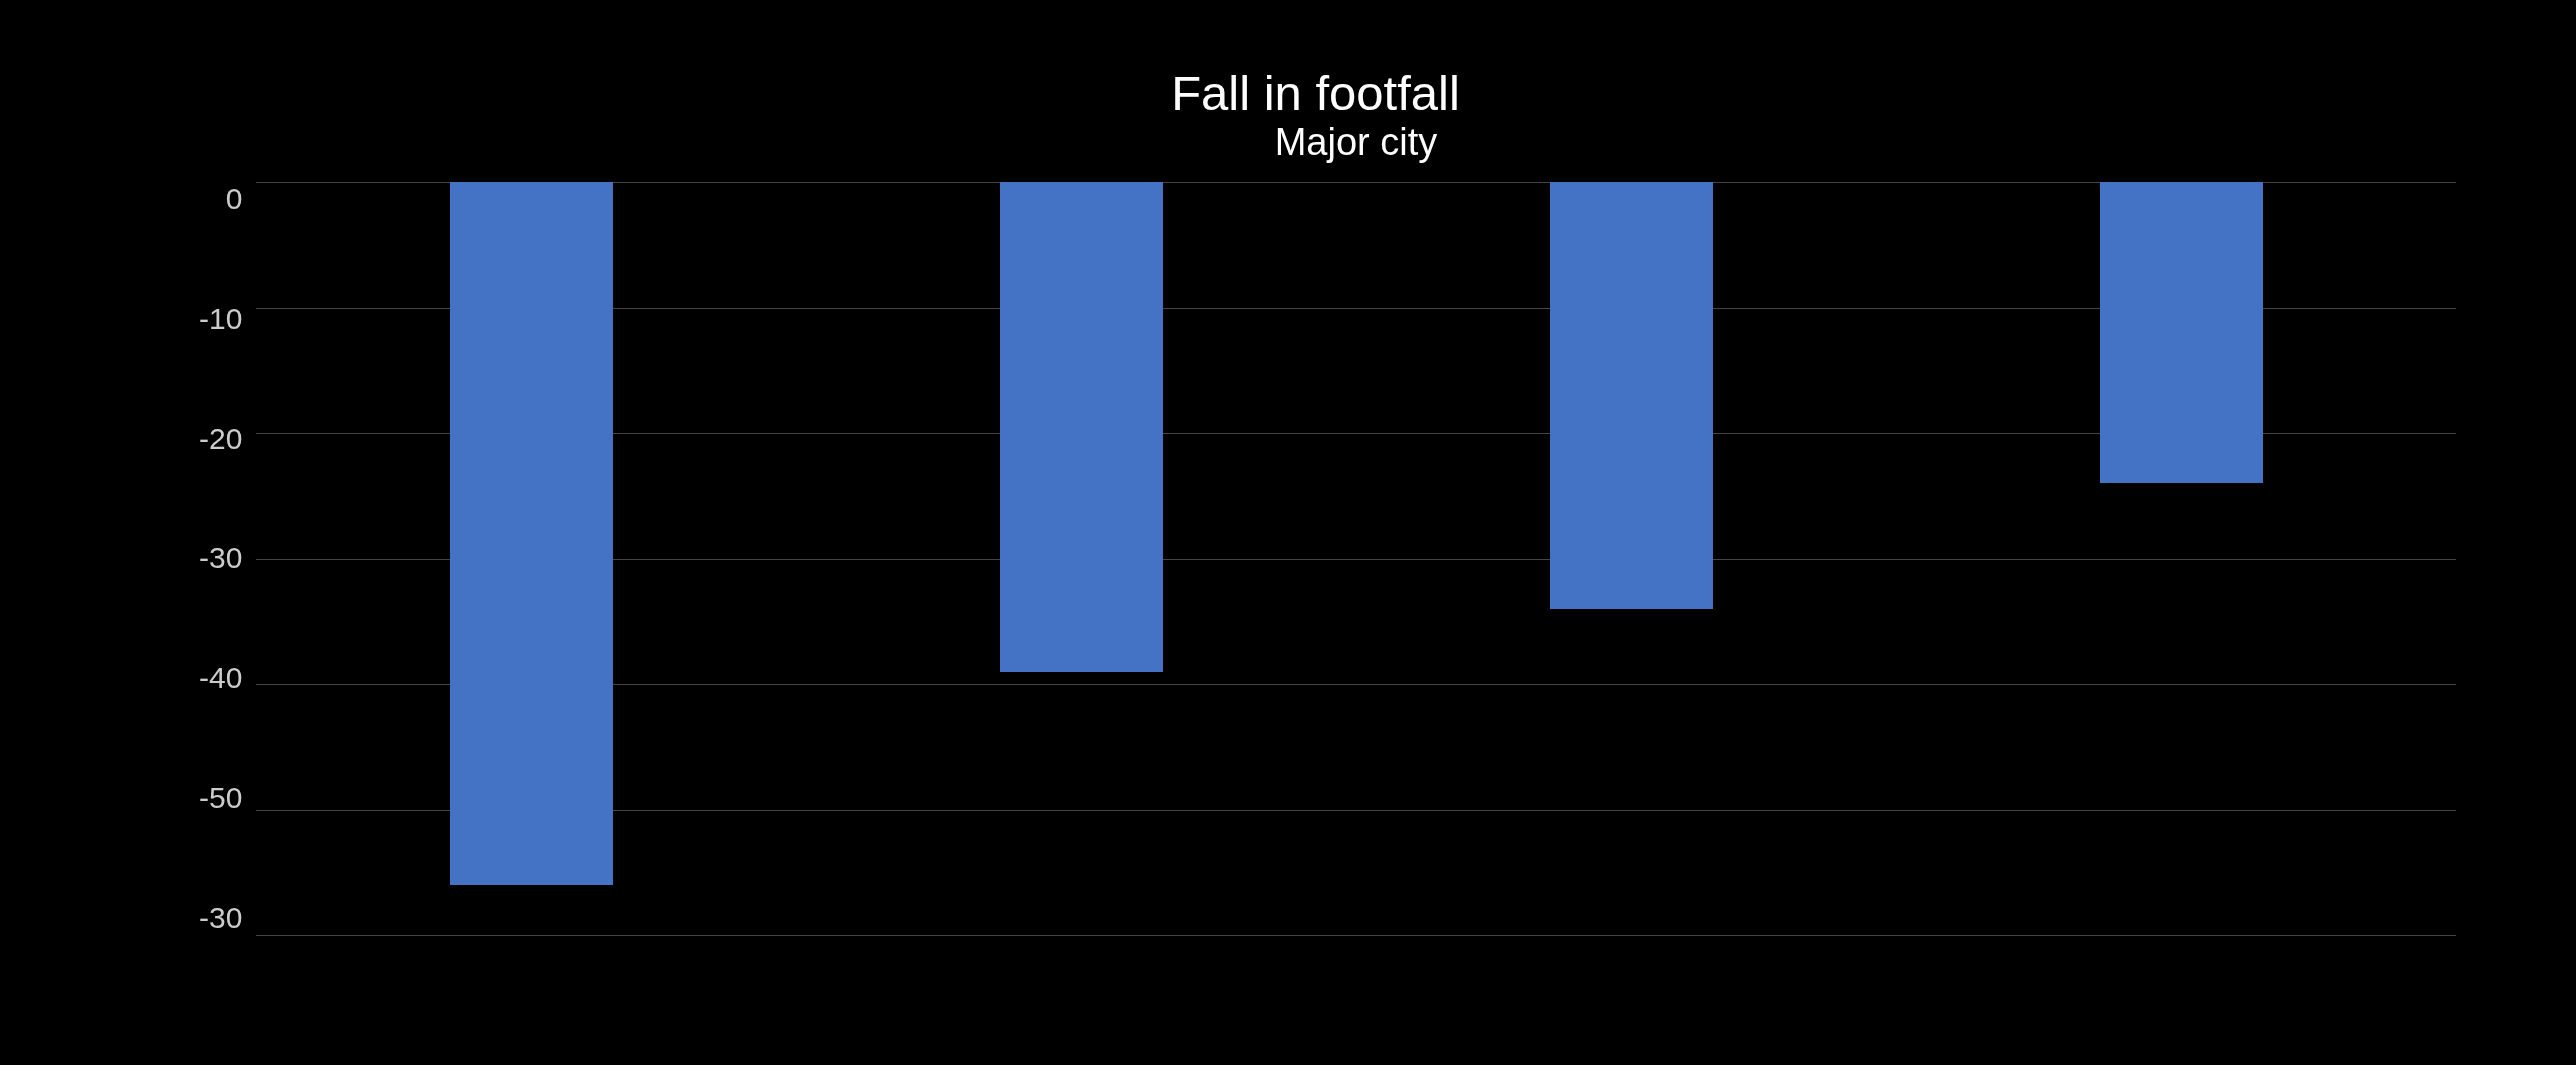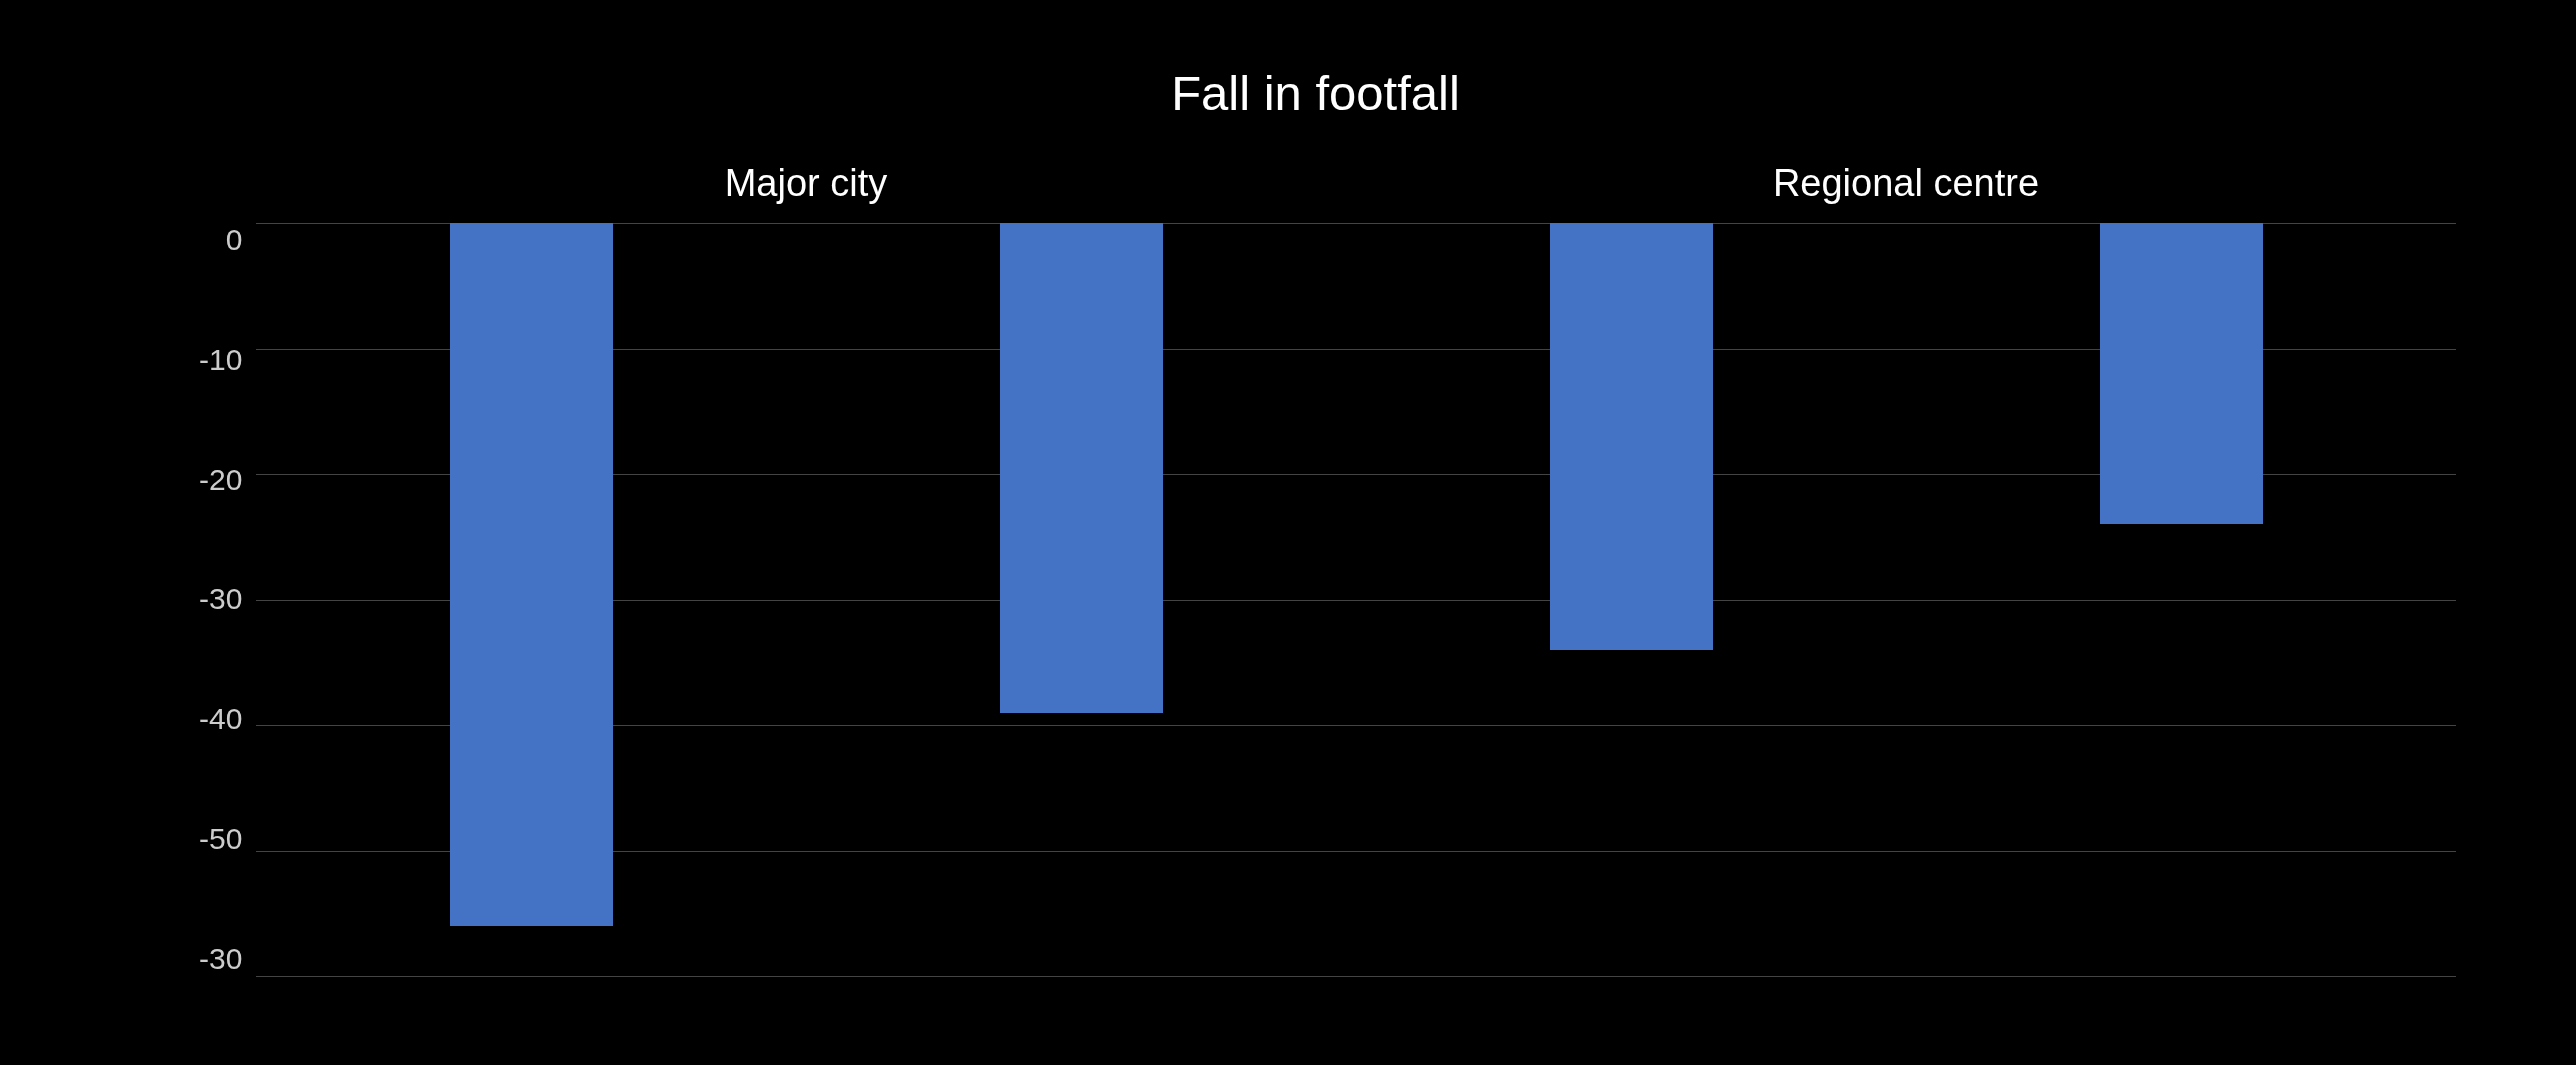--- a/index.html
+++ b/index.html
@@ -17,21 +17,20 @@
       width: 2444px;
       height: 1018px;
       position: relative;
       padding: 41px 54px 54px 109px;
     }
     .chart-title {
       text-align: center;
       font-size: 49px;
       font-weight: 400;
       color: #fff;
-      margin-bottom: 41px;
     }
     .chart-area {
       position: relative;
       width: 100%;
       height: 815px;
     }
     .category-labels {
       display: flex;
       position: absolute;
       top: 0;
@@ -119,21 +118,20 @@
 </head>
 <body>
 
 <div class="chart-container">
   <div class="chart-title">Fall in footfall</div>
 
   <div class="chart-area">
 
     <div class="category-labels">
       <div class="category-label">Major city</div>
-      <div class="category-label">Regional centre</div>
     </div>
 
     <div class="plot-area">
 
       <div class="y-axis">
         <span class="y-tick">0</span>
         <span class="y-tick">-10</span>
         <span class="y-tick">-20</span>
         <span class="y-tick">-30</span>
         <span class="y-tick">-40</span>

